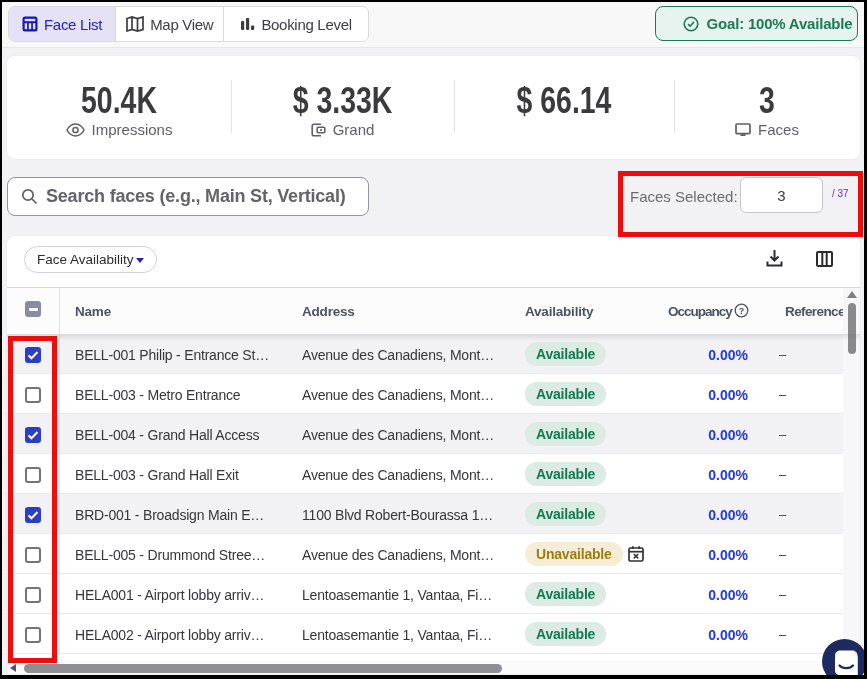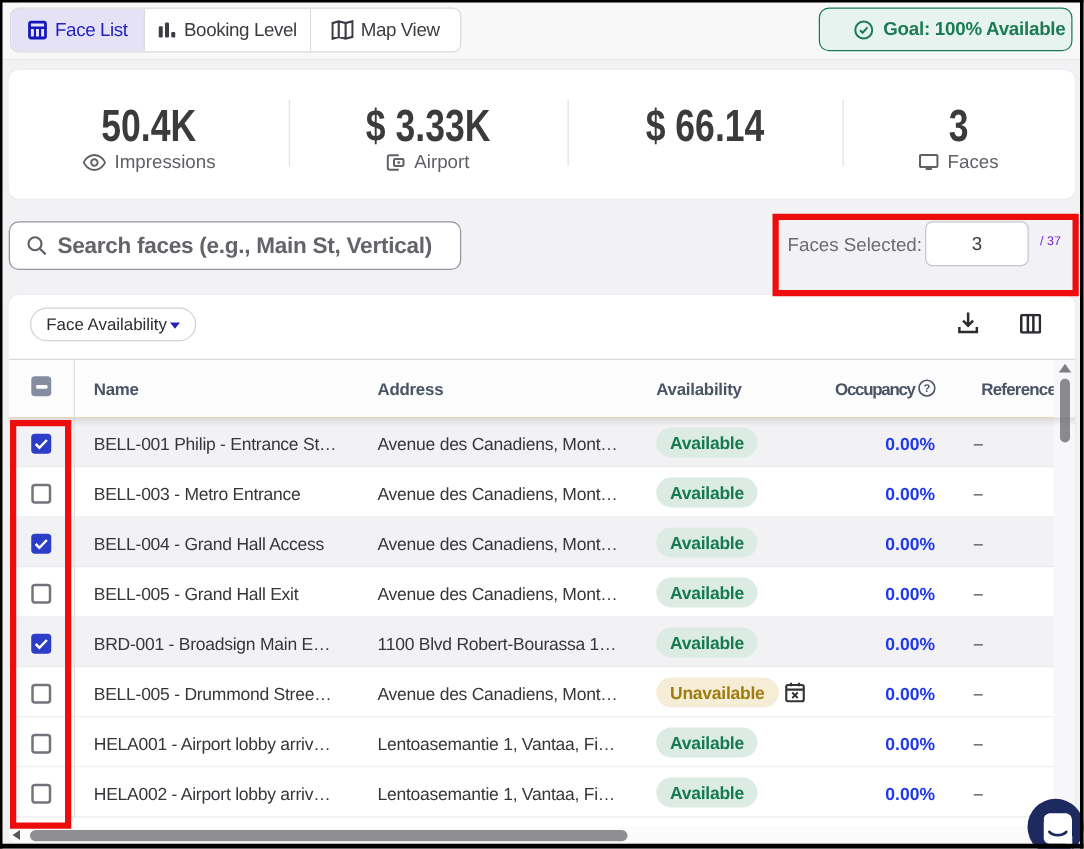--- a/index.html
+++ b/index.html
@@ -77,32 +77,32 @@
       <svg width="16" height="16" viewBox="0 0 16 16">
           <rect x="0.5" y="0.5" width="15" height="15" rx="2.5" fill="#1516bd"></rect>
           <rect x="2.7" y="2.8" width="10.6" height="2.4" fill="#e5e2f6"></rect>
           <rect x="2.7" y="7.2" width="2.4" height="6" fill="#e5e2f6"></rect>
           <rect x="6.8" y="7.2" width="2.4" height="6" fill="#e5e2f6"></rect>
           <rect x="10.9" y="7.2" width="2.4" height="6" fill="#e5e2f6"></rect>
         </svg>
       <span>Face List</span>
     </div>
     <div class="tab">
+      <svg width="18" height="16" viewBox="0 0 18 16">
+          <path d="M1 2.5 L6 1 L11.5 2.5 L17 1 V13.5 L11.5 15 L6 13.5 L1 15 Z M6 1 V13.5 M11.5 2.5 V15" fill="none" stroke="#3c3c42" stroke-width="1.7"></path>
+        </svg>
+      <span>Map View</span>
+    </div>
+    <div class="tab">
       <svg width="15" height="15" viewBox="0 0 15 15">
           <rect x="1" y="4" width="3.2" height="9" rx="1" fill="#3c3c42"></rect>
           <rect x="6" y="1" width="3.2" height="12" rx="1" fill="#3c3c42"></rect>
           <rect x="11" y="8.5" width="3.2" height="4.5" rx="1" fill="#3c3c42"></rect>
         </svg>
       <span>Booking Level</span>
-    </div>
-    <div class="tab">
-      <svg width="18" height="16" viewBox="0 0 18 16">
-          <path d="M1 2.5 L6 1 L11.5 2.5 L17 1 V13.5 L11.5 15 L6 13.5 L1 15 Z M6 1 V13.5 M11.5 2.5 V15" fill="none" stroke="#3c3c42" stroke-width="1.7"></path>
-        </svg>
-      <span>Map View</span>
     </div>
   </div>
 
   <div class="abs goal">
     <svg width="16" height="16" viewBox="0 0 16 16">
         <circle cx="8" cy="8" r="6.8" fill="none" stroke="#1c7b56" stroke-width="1.6"></circle>
         <path d="M5 8.2 L7.1 10.2 L11 5.9" fill="none" stroke="#1c7b56" stroke-width="1.6"></path>
       </svg>
     <span>Goal: 100% Available</span>
   </div>
@@ -119,21 +119,21 @@
       </div>
     </div>
     <div class="statcol" style="left:224px;width:223px;">
       <div class="statnum">$ 3.33K</div>
       <div class="statlab">
         <svg width="15" height="14" viewBox="0 0 15 14">
             <path d="M10 1.2 H3 C1.9 1.2 1.2 2 1.2 3 V11 C1.2 12 1.9 12.8 3 12.8 H10" fill="none" stroke="#5f5f66" stroke-width="1.6"></path>
             <rect x="6.2" y="4.2" width="7.6" height="5.6" rx="1" fill="none" stroke="#5f5f66" stroke-width="1.6"></rect>
             <circle cx="10" cy="7" r="1.1" fill="#5f5f66"></circle>
           </svg>
-        <span>Airport</span>
+        <span>Grand</span>
       </div>
     </div>
     <div class="statcol" style="left:447px;width:220px;">
       <div class="statnum">$ 66.14</div>
     </div>
     <div class="statcol" style="left:667px;width:186px;">
       <div class="statnum">3</div>
       <div class="statlab">
         <svg width="16" height="14" viewBox="0 0 16 14">
             <rect x="1" y="1" width="14" height="9.6" rx="1" fill="none" stroke="#5f5f66" stroke-width="1.7"></rect>
@@ -213,21 +213,21 @@
             <path d="M3.5 8.2 L6.5 11.2 L12.5 5" fill="none" stroke="#fff" stroke-width="2"></path>
           </svg></div>
       <div class="name">BELL-004 - Grand Hall Access</div>
       <div class="addr">Avenue des Canadiens, Mont…</div>
       <div class="badge av">Available</div>
       <div class="occ">0.00%</div>
       <div class="dash">–</div>
     </div>
     <div class="row" style="top:218px;">
       <div class="cb"></div>
-      <div class="name">BELL-005 - Grand Hall Exit</div>
+      <div class="name">BELL-003 - Grand Hall Exit</div>
       <div class="addr">Avenue des Canadiens, Mont…</div>
       <div class="badge av">Available</div>
       <div class="occ">0.00%</div>
       <div class="dash">–</div>
     </div>
     <div class="row sel" style="top:258px;">
       <div class="cb checked"><svg width="16" height="16" viewBox="0 0 16 16">
             <path d="M3.5 8.2 L6.5 11.2 L12.5 5" fill="none" stroke="#fff" stroke-width="2"></path>
           </svg></div>
       <div class="name">BRD-001 - Broadsign Main E…</div>

